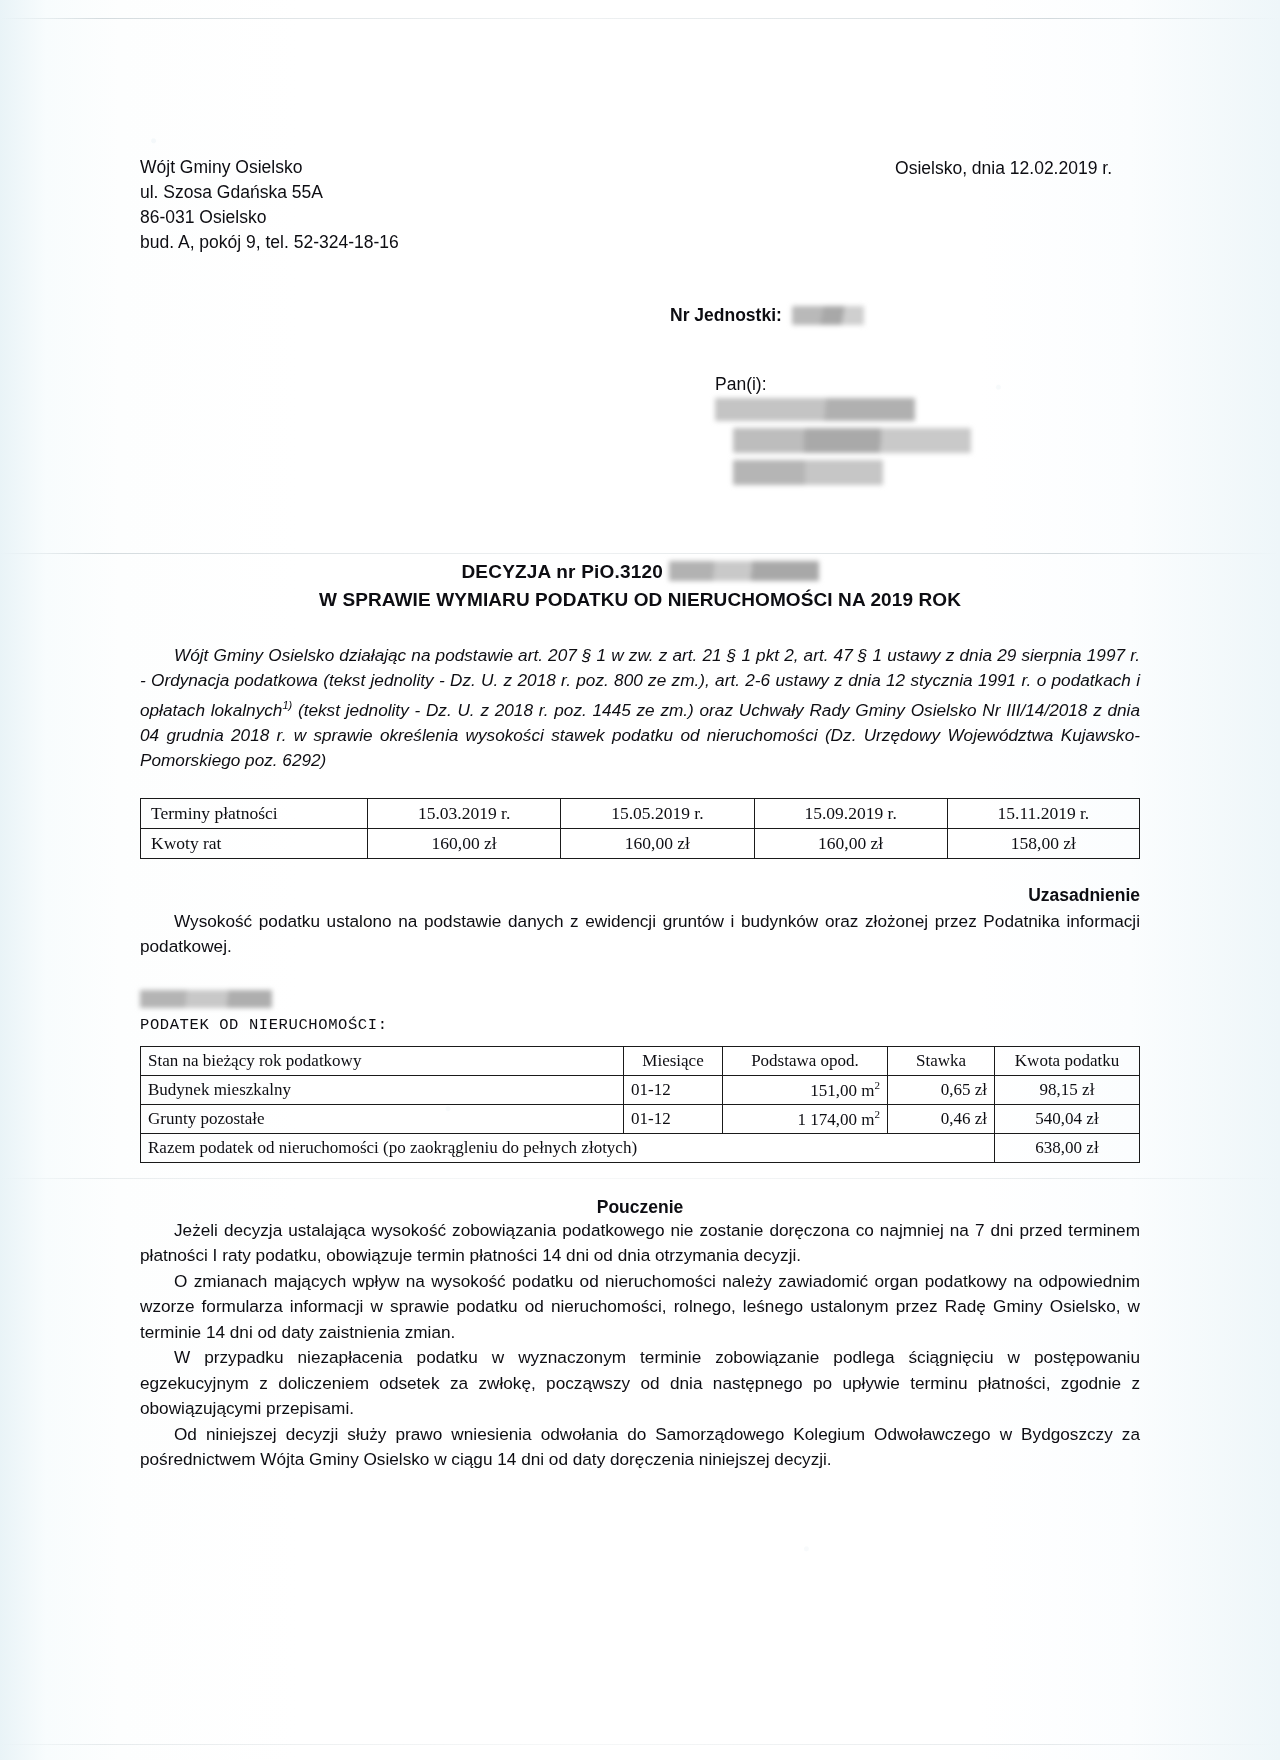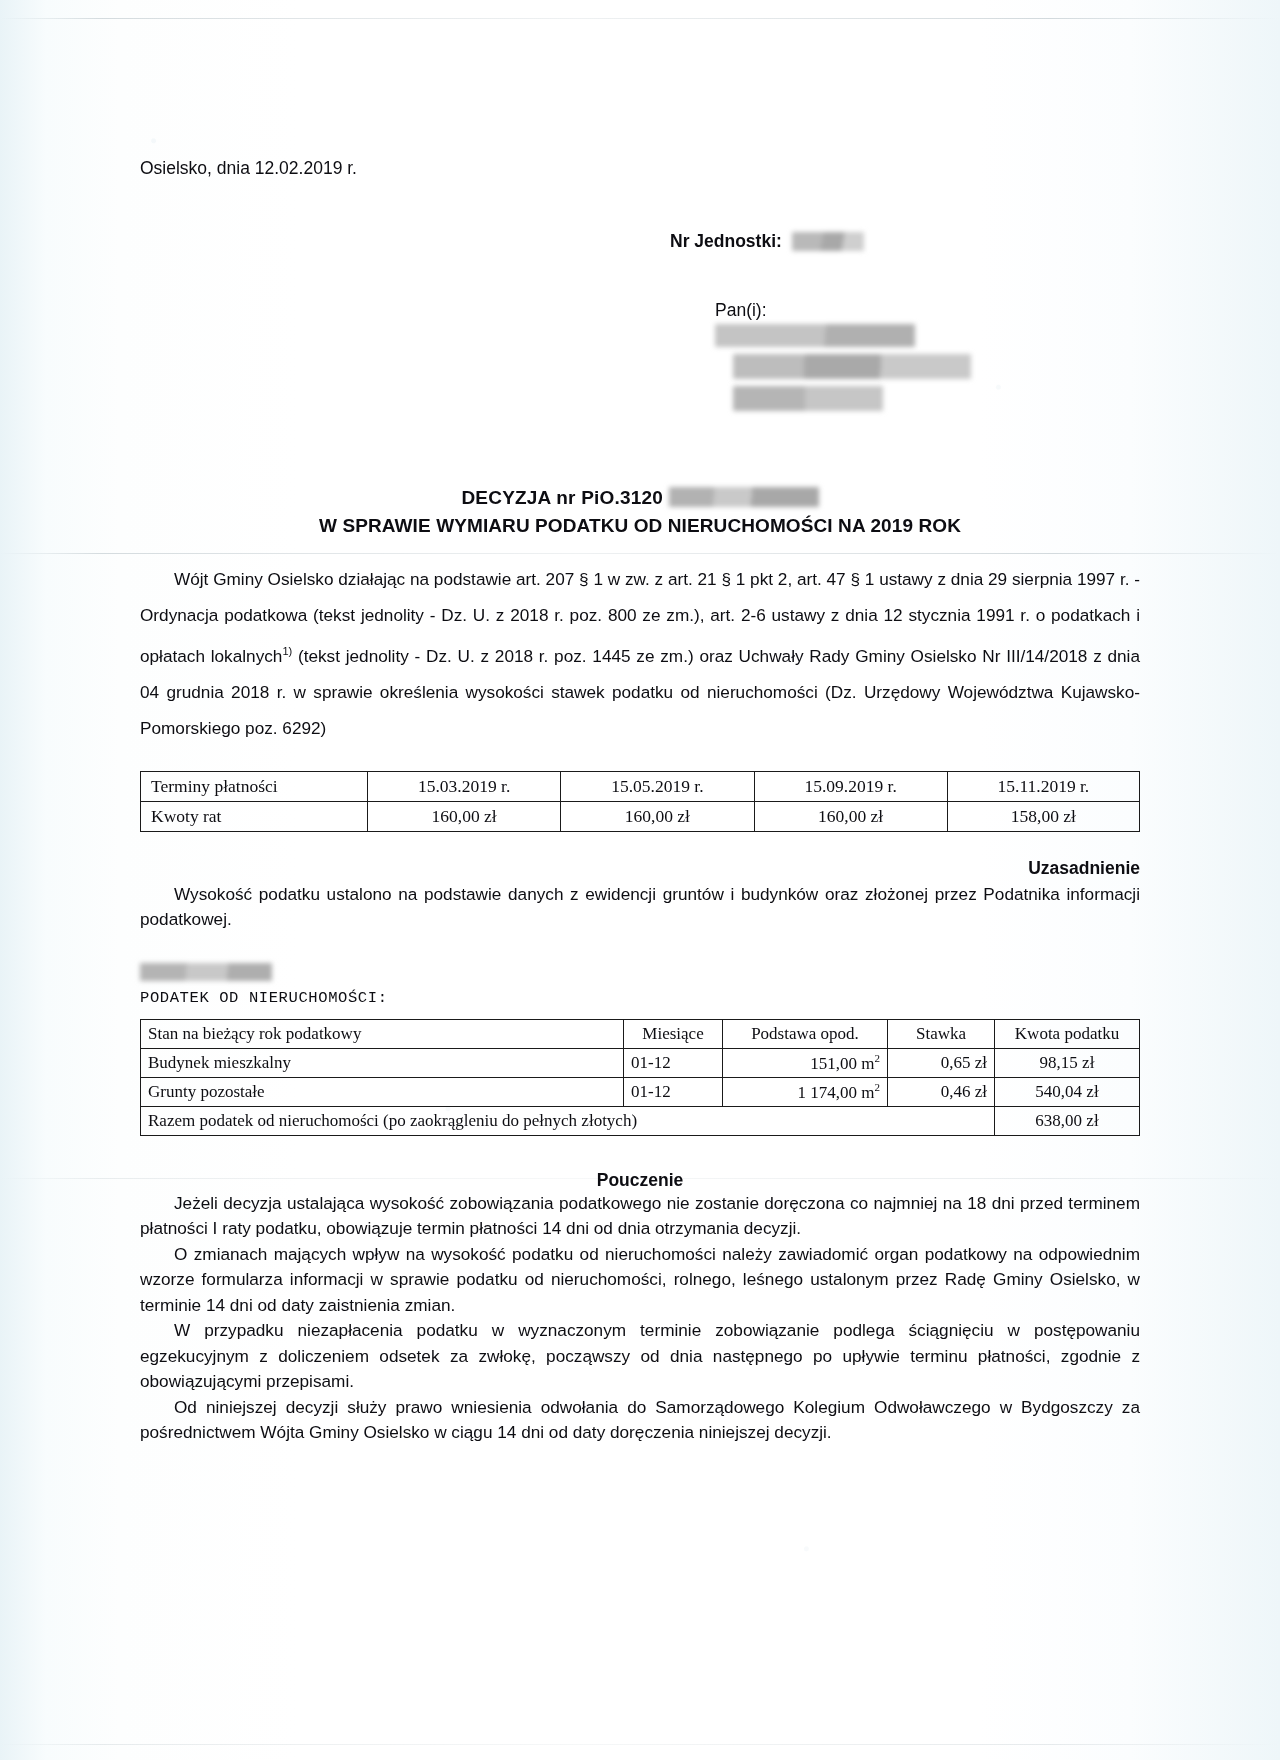--- a/index.html
+++ b/index.html
@@ -122,25 +122,26 @@
   }
   .title-line2 {
     font-size: 19px;
     font-weight: bold;
     margin-top: 6px;
     letter-spacing: .1px;
   }
 
   
   .legal {
-    margin-top: 24px;
+    margin-top: 32px;
     font-size: 17.2px;
-    line-height: 36px;
+    line-height: 25px;
     text-align: justify;
     text-indent: 34px;
+    font-style: italic;
   }
   .legal sup { font-size: 11px; }
   .ustala {
     margin-top: 26px;
     font-size: 17.5px;
     font-weight: bold;
     line-height: 25px;
     text-align: left;
   }
 
@@ -236,20 +237,26 @@
   <div class="scan-tint"></div>
   <div class="scan-noise"></div>
   <div class="crease c1"></div>
   <div class="crease c2"></div>
   <div class="crease c3"></div>
   <div class="crease c4"></div>
 
   <div class="content">
 
     <div class="hdr">
+      <div class="sender">
+        <div>Wójt Gminy Osielsko</div>
+        <div>ul. Szosa Gdańska 55A</div>
+        <div>86-031 Osielsko</div>
+        <div>bud. A, pokój 9, tel. 52-324-18-16</div>
+      </div>
       <div class="datestamp">Osielsko, dnia 12.02.2019 r.</div>
     </div>
 
     <div class="unit-row">
       <span>Nr Jednostki:</span>
       <span class="redact r-unit"></span>
     </div>
 
     <div class="addressee">
       <div class="panlabel">Pan(i):</div>
@@ -324,20 +331,20 @@
         </tr>
         <tr>
           <td class="total-label" colspan="4">Razem podatek od nieruchomości (po zaokrągleniu do pełnych złotych)</td>
           <td class="c-amount">638,00 zł</td>
         </tr>
       </tbody>
     </table>
 
     <div class="pouczenie-head">Pouczenie</div>
     <div class="pouczenie">
-      <p>Jeżeli decyzja ustalająca wysokość zobowiązania podatkowego nie zostanie doręczona co najmniej na 18 dni przed terminem płatności I raty podatku, obowiązuje termin płatności 14 dni od dnia otrzymania decyzji.</p>
+      <p>Jeżeli decyzja ustalająca wysokość zobowiązania podatkowego nie zostanie doręczona co najmniej na 7 dni przed terminem płatności I raty podatku, obowiązuje termin płatności 14 dni od dnia otrzymania decyzji.</p>
       <p>O zmianach mających wpływ na wysokość podatku od nieruchomości należy zawiadomić organ podatkowy na odpowiednim wzorze formularza informacji w sprawie podatku od nieruchomości, rolnego, leśnego ustalonym przez Radę Gminy Osielsko, w terminie 14 dni od daty zaistnienia zmian.</p>
       <p>W przypadku niezapłacenia podatku w wyznaczonym terminie zobowiązanie podlega ściągnięciu w postępowaniu egzekucyjnym z doliczeniem odsetek za zwłokę, począwszy od dnia następnego po upływie terminu płatności, zgodnie z obowiązującymi przepisami.</p>
       <p>Od niniejszej decyzji służy prawo wniesienia odwołania do Samorządowego Kolegium Odwoławczego w Bydgoszczy za pośrednictwem Wójta Gminy Osielsko w ciągu 14 dni od daty doręczenia niniejszej decyzji.</p>
     </div>
 
   </div>
 </div>
 
 </body></html>

